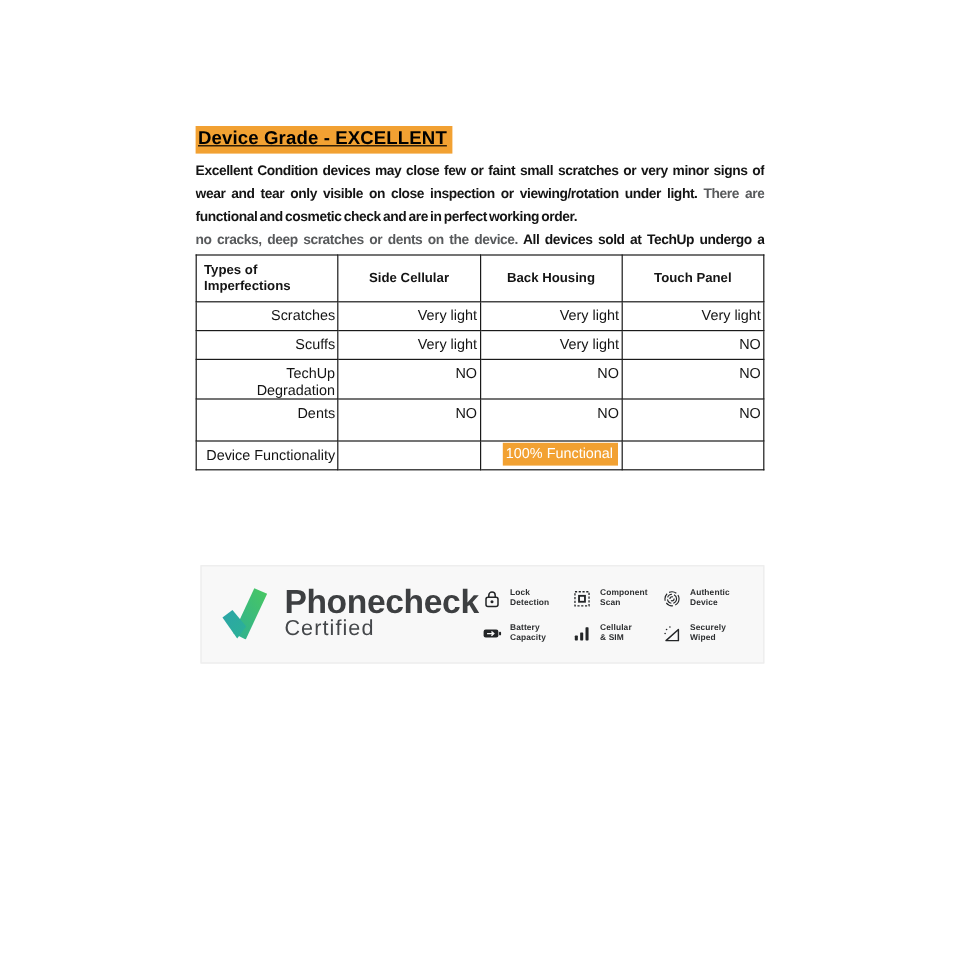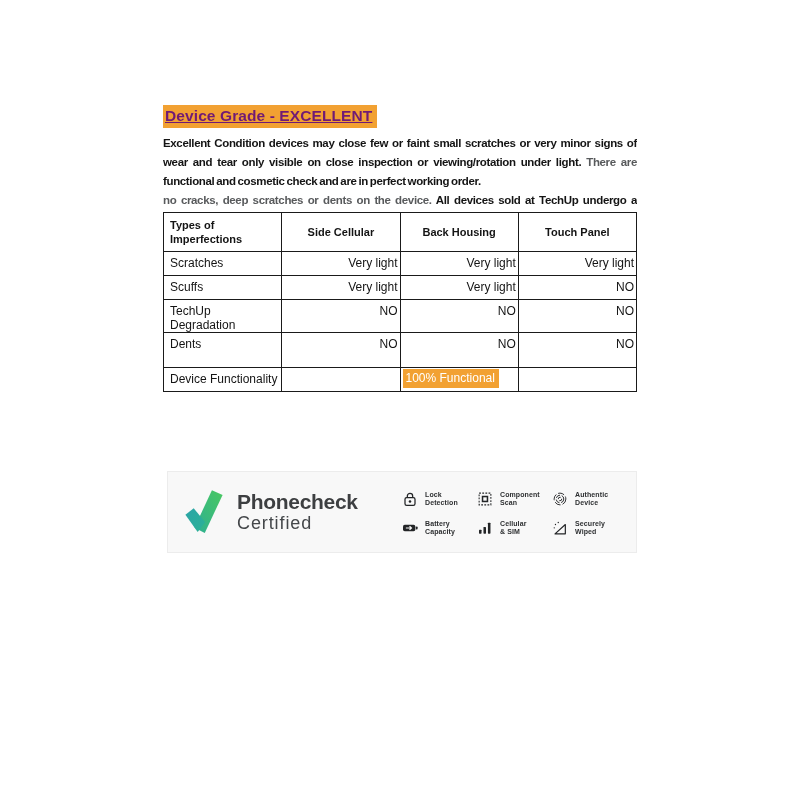--- a/index.html
+++ b/index.html
@@ -4,21 +4,21 @@
 <style>
   html,body{margin:0;padding:0;}
   body{
     width:800px;height:800px;background:#ffffff;position:relative;
     font-family:"Liberation Sans","DejaVu Sans",sans-serif;color:#111;
     overflow:hidden;
   }
   
   .title{
     position:absolute;left:163px;top:105px;
-    background:#F2A132;color:#701a75;
+    background:#F2A132;color:#000000;
     font-size:15.5px;font-weight:bold;
     padding:2px 5px 3px 2px;
     text-decoration:underline;
     letter-spacing:0.1px;
     white-space:nowrap;
   }
   
   .desc{
     position:absolute;left:163px;top:134px;width:474px;
     font-size:11.5px;font-weight:bold;line-height:19px;
@@ -40,36 +40,36 @@
     font-size:11px;font-weight:bold;height:34px;
     text-align:center;vertical-align:middle;padding:2px;
   }
   table.imperfections th.first{
     text-align:left;padding-left:6px;line-height:14px;
   }
   table.imperfections td{
     height:19px;vertical-align:top;text-align:right;
     padding:4px 2px 0 2px;
   }
-  table.imperfections td.first{text-align:left;padding-left:6px;}
+  table.imperfections td.first{text-align:right;padding-left:6px;}
   table.imperfections tr.row-tall td{height:30px;}
-  table.imperfections td.func-cell{text-align:left;padding:3px 0 0 2px;}
+  table.imperfections td.func-cell{text-align:left;padding:3px 0 0 18px;}
   .cell-highlight{
     background:#F2A132;color:#ffffff;
     padding:2px 4px 3px 3px;font-size:12px;
   }
   
   .pc-box{
     position:absolute;left:167px;top:471px;width:470px;height:82px;
     background:#f8f8f8;border:1px solid #ececec;box-sizing:border-box;
   }
   .pc-logo{position:absolute;left:17px;top:18px;display:flex;align-items:flex-start;}
   .pc-check{width:38px;height:43px;display:block;}
   .pc-text{margin-left:14px;margin-top:1px;color:#3d3f41;}
-  .pc-brand{font-size:21px;font-weight:bold;letter-spacing:-0.3px;line-height:22px;}
+  .pc-brand{font-size:28px;font-weight:bold;letter-spacing:-0.3px;line-height:22px;}
   .pc-sub{font-size:18px;font-weight:400;letter-spacing:0.9px;line-height:21px;color:#44474a;}
   .pc-features{
     position:absolute;left:234px;top:15px;
     display:grid;grid-template-columns:75px 75px 78px;row-gap:6px;
   }
   .feature{display:flex;align-items:center;height:23px;}
   .feature svg{width:16px;height:16px;flex:none;display:block;}
   .feature .lbl{
     margin-left:7px;font-size:7px;font-weight:bold;line-height:8px;
     color:#2d2f31;letter-spacing:0.1px;white-space:nowrap;

